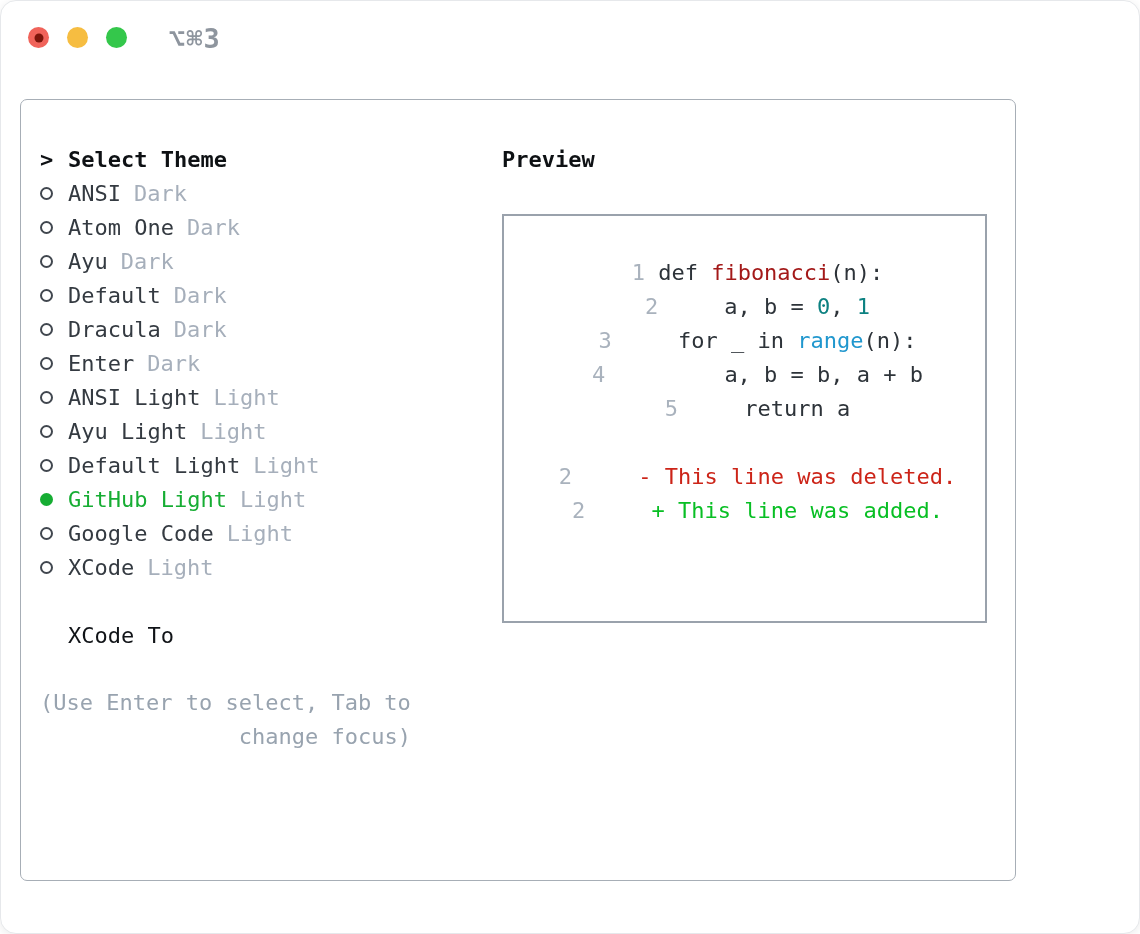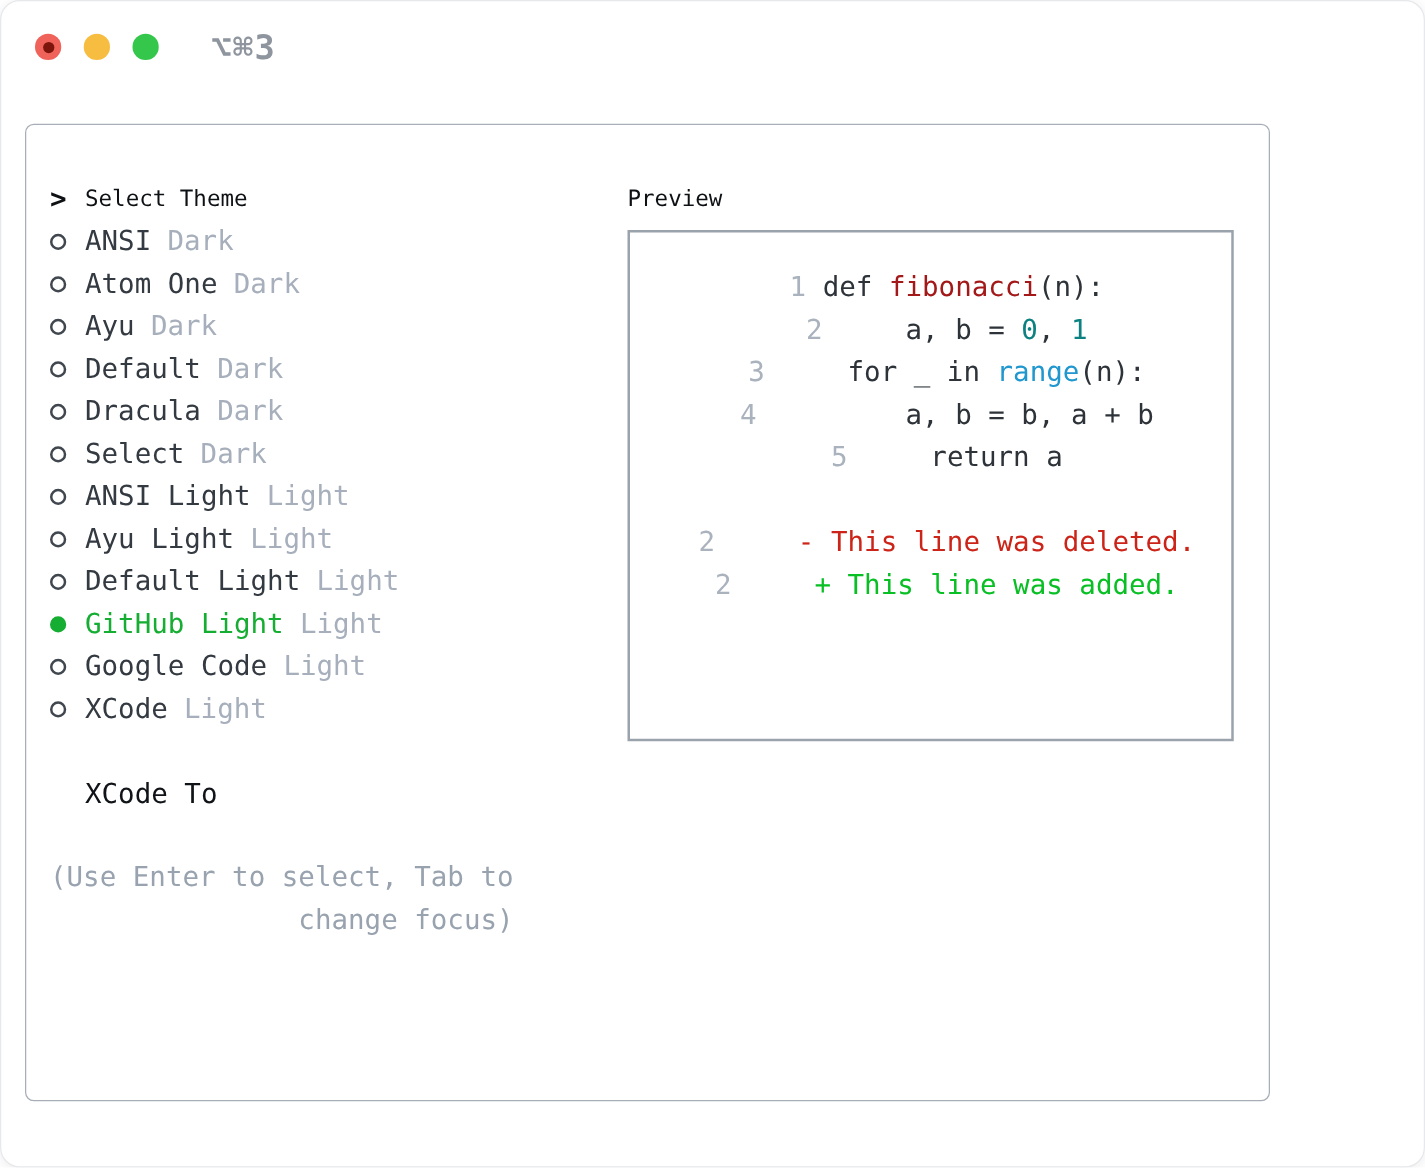--- a/index.html
+++ b/index.html
@@ -35,32 +35,32 @@
     position: absolute; left: 19px; top: 98px; width: 996px; height: 782px;
     border: 1.5px solid var(--panel-border); border-radius: 7px; background: #fff;
   }
   .row { display: flex; align-items: center; height: 34px; font-size: 22px; white-space: pre; }
   .spacer { height: 34px; }
   .bullet-cell { width: 28px; display: flex; align-items: center; flex: none; }
   .ring { width: 13px; height: 13px; border-radius: 50%; border: 2px solid var(--bullet-ring); }
   .ring.sel { background: var(--selected-green); border-color: var(--selected-green); }
   .caret { font-weight: bold; color: var(--header-text); font-size: 22px; }
   .left-col { position: absolute; left: 19px; top: 42px; }
-  .hdr { font-weight: normal; color: var(--header-text); font-size: 18px; }
+  .hdr { font-weight: bold; color: var(--header-text); font-size: 22px; }
   .item-label { color: var(--item-text); }
   .item-label.sel { color: var(--selected-green); }
   .tag { color: var(--tag-text); margin-left: 13px; }
   .apply-hdr { color: #101317; }
   .hint { color: var(--hint-text); font-size: 22px; height: 34px; line-height: 34px; white-space: pre; text-align: right; }
   
   .preview-col { position: absolute; left: 481px; top: 42px; text-align: center; }
   .preview-box {
-    margin-top: 8px; width: 485px; height: 409px;
+    margin-top: 38px; width: 485px; height: 409px;
     border: 2px solid var(--preview-border); background: #fff;
-    padding: 28px 0 0 26px; overflow: hidden;
+    padding: 40px 0 0 26px; overflow: hidden;
   }
   .code-line { height: 34px; line-height: 34px; font-size: 22px; white-space: pre; }
   .seg { white-space: pre; }
   .ln  { color: var(--line-number); }
   .pl  { color: var(--code-plain); }
   .fn  { color: var(--code-function); }
   .nm  { color: var(--code-number); }
   .bi  { color: var(--code-builtin); }
   .ctx { color: var(--diff-context); }
   .del { color: var(--diff-deleted); }
@@ -89,21 +89,21 @@
         <span class="bullet-cell"><span class="caret">&gt;</span></span>
         <span class="hdr">Select Theme</span>
       </div>
 
       <div>
           <div class="row"><span class="bullet-cell"><span class="ring"></span></span><span class="item-label">ANSI</span><span class="tag">Dark</span></div>
           <div class="row"><span class="bullet-cell"><span class="ring"></span></span><span class="item-label">Atom One</span><span class="tag">Dark</span></div>
           <div class="row"><span class="bullet-cell"><span class="ring"></span></span><span class="item-label">Ayu</span><span class="tag">Dark</span></div>
           <div class="row"><span class="bullet-cell"><span class="ring"></span></span><span class="item-label">Default</span><span class="tag">Dark</span></div>
           <div class="row"><span class="bullet-cell"><span class="ring"></span></span><span class="item-label">Dracula</span><span class="tag">Dark</span></div>
-          <div class="row"><span class="bullet-cell"><span class="ring"></span></span><span class="item-label">Select</span><span class="tag">Dark</span></div>
+          <div class="row"><span class="bullet-cell"><span class="ring"></span></span><span class="item-label">Enter</span><span class="tag">Dark</span></div>
           <div class="row"><span class="bullet-cell"><span class="ring"></span></span><span class="item-label">ANSI Light</span><span class="tag">Light</span></div>
           <div class="row"><span class="bullet-cell"><span class="ring"></span></span><span class="item-label">Ayu Light</span><span class="tag">Light</span></div>
           <div class="row"><span class="bullet-cell"><span class="ring"></span></span><span class="item-label">Default Light</span><span class="tag">Light</span></div>
           <div class="row"><span class="bullet-cell"><span class="ring sel"></span></span><span class="item-label sel">GitHub Light</span><span class="tag">Light</span></div>
           <div class="row"><span class="bullet-cell"><span class="ring"></span></span><span class="item-label">Google Code</span><span class="tag">Light</span></div>
           <div class="row"><span class="bullet-cell"><span class="ring"></span></span><span class="item-label">XCode</span><span class="tag">Light</span></div>
         </div>
 
       <div class="spacer"></div>
 

